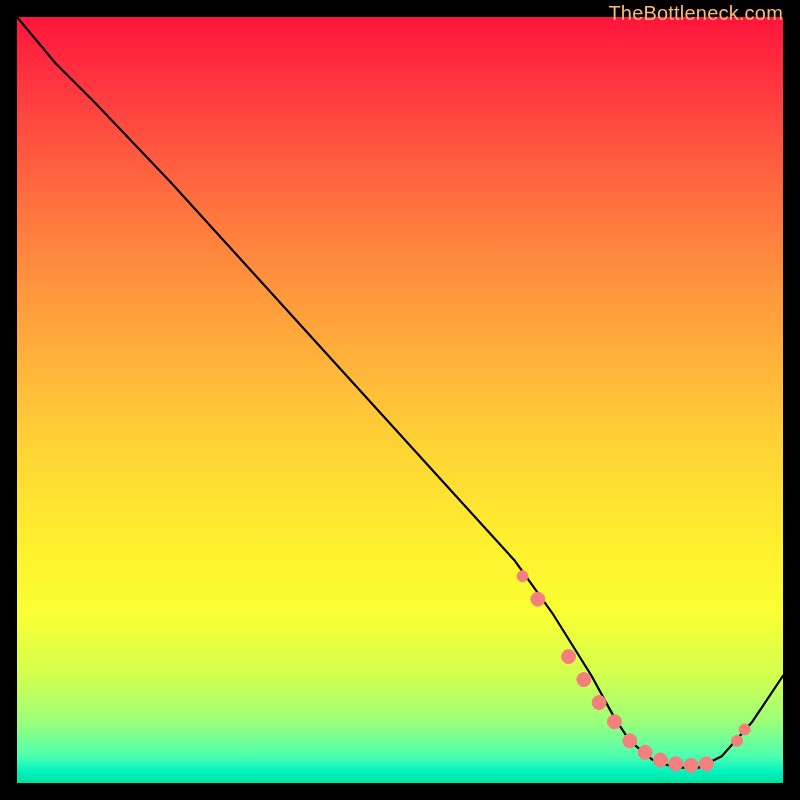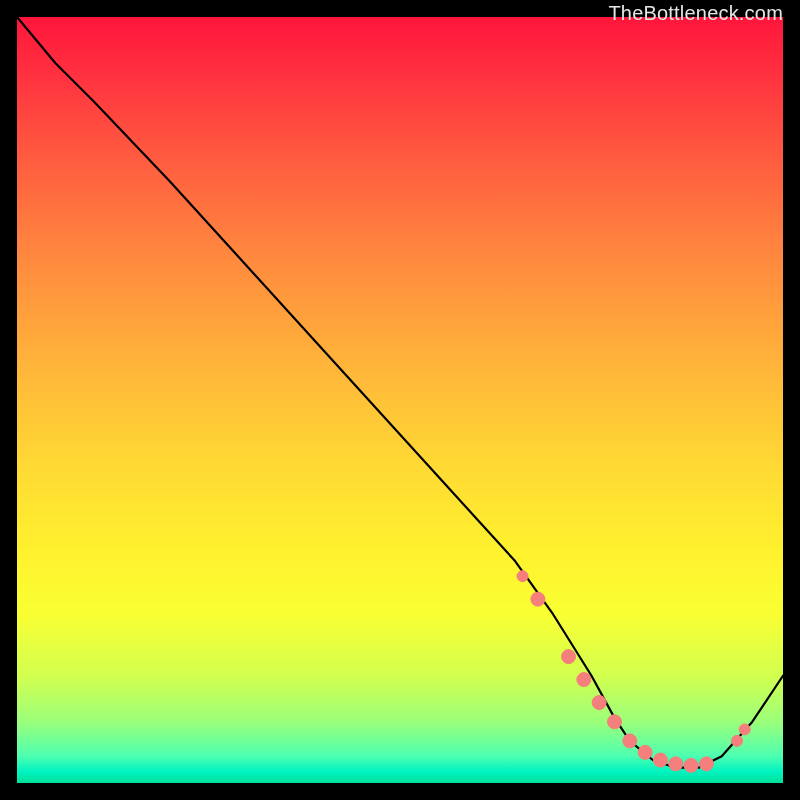--- a/index.html
+++ b/index.html
@@ -46,21 +46,21 @@
       #9bff7a 92%,
       #4dffb0 96.5%,
       #00f3c1 98.5%,
       #00e29a 100%
     );
   }
   .watermark {
     position: absolute;
     top: -15px;
     right: 0;
-    color: #e5e5e5;
+    color: #fdba74;
     font-size: 20px;
     font-weight: 500;
     letter-spacing: 0.2px;
     user-select: none;
   }
   svg.curve {
     position: absolute;
     left: 0;
     top: 0;
     width: 766px;

